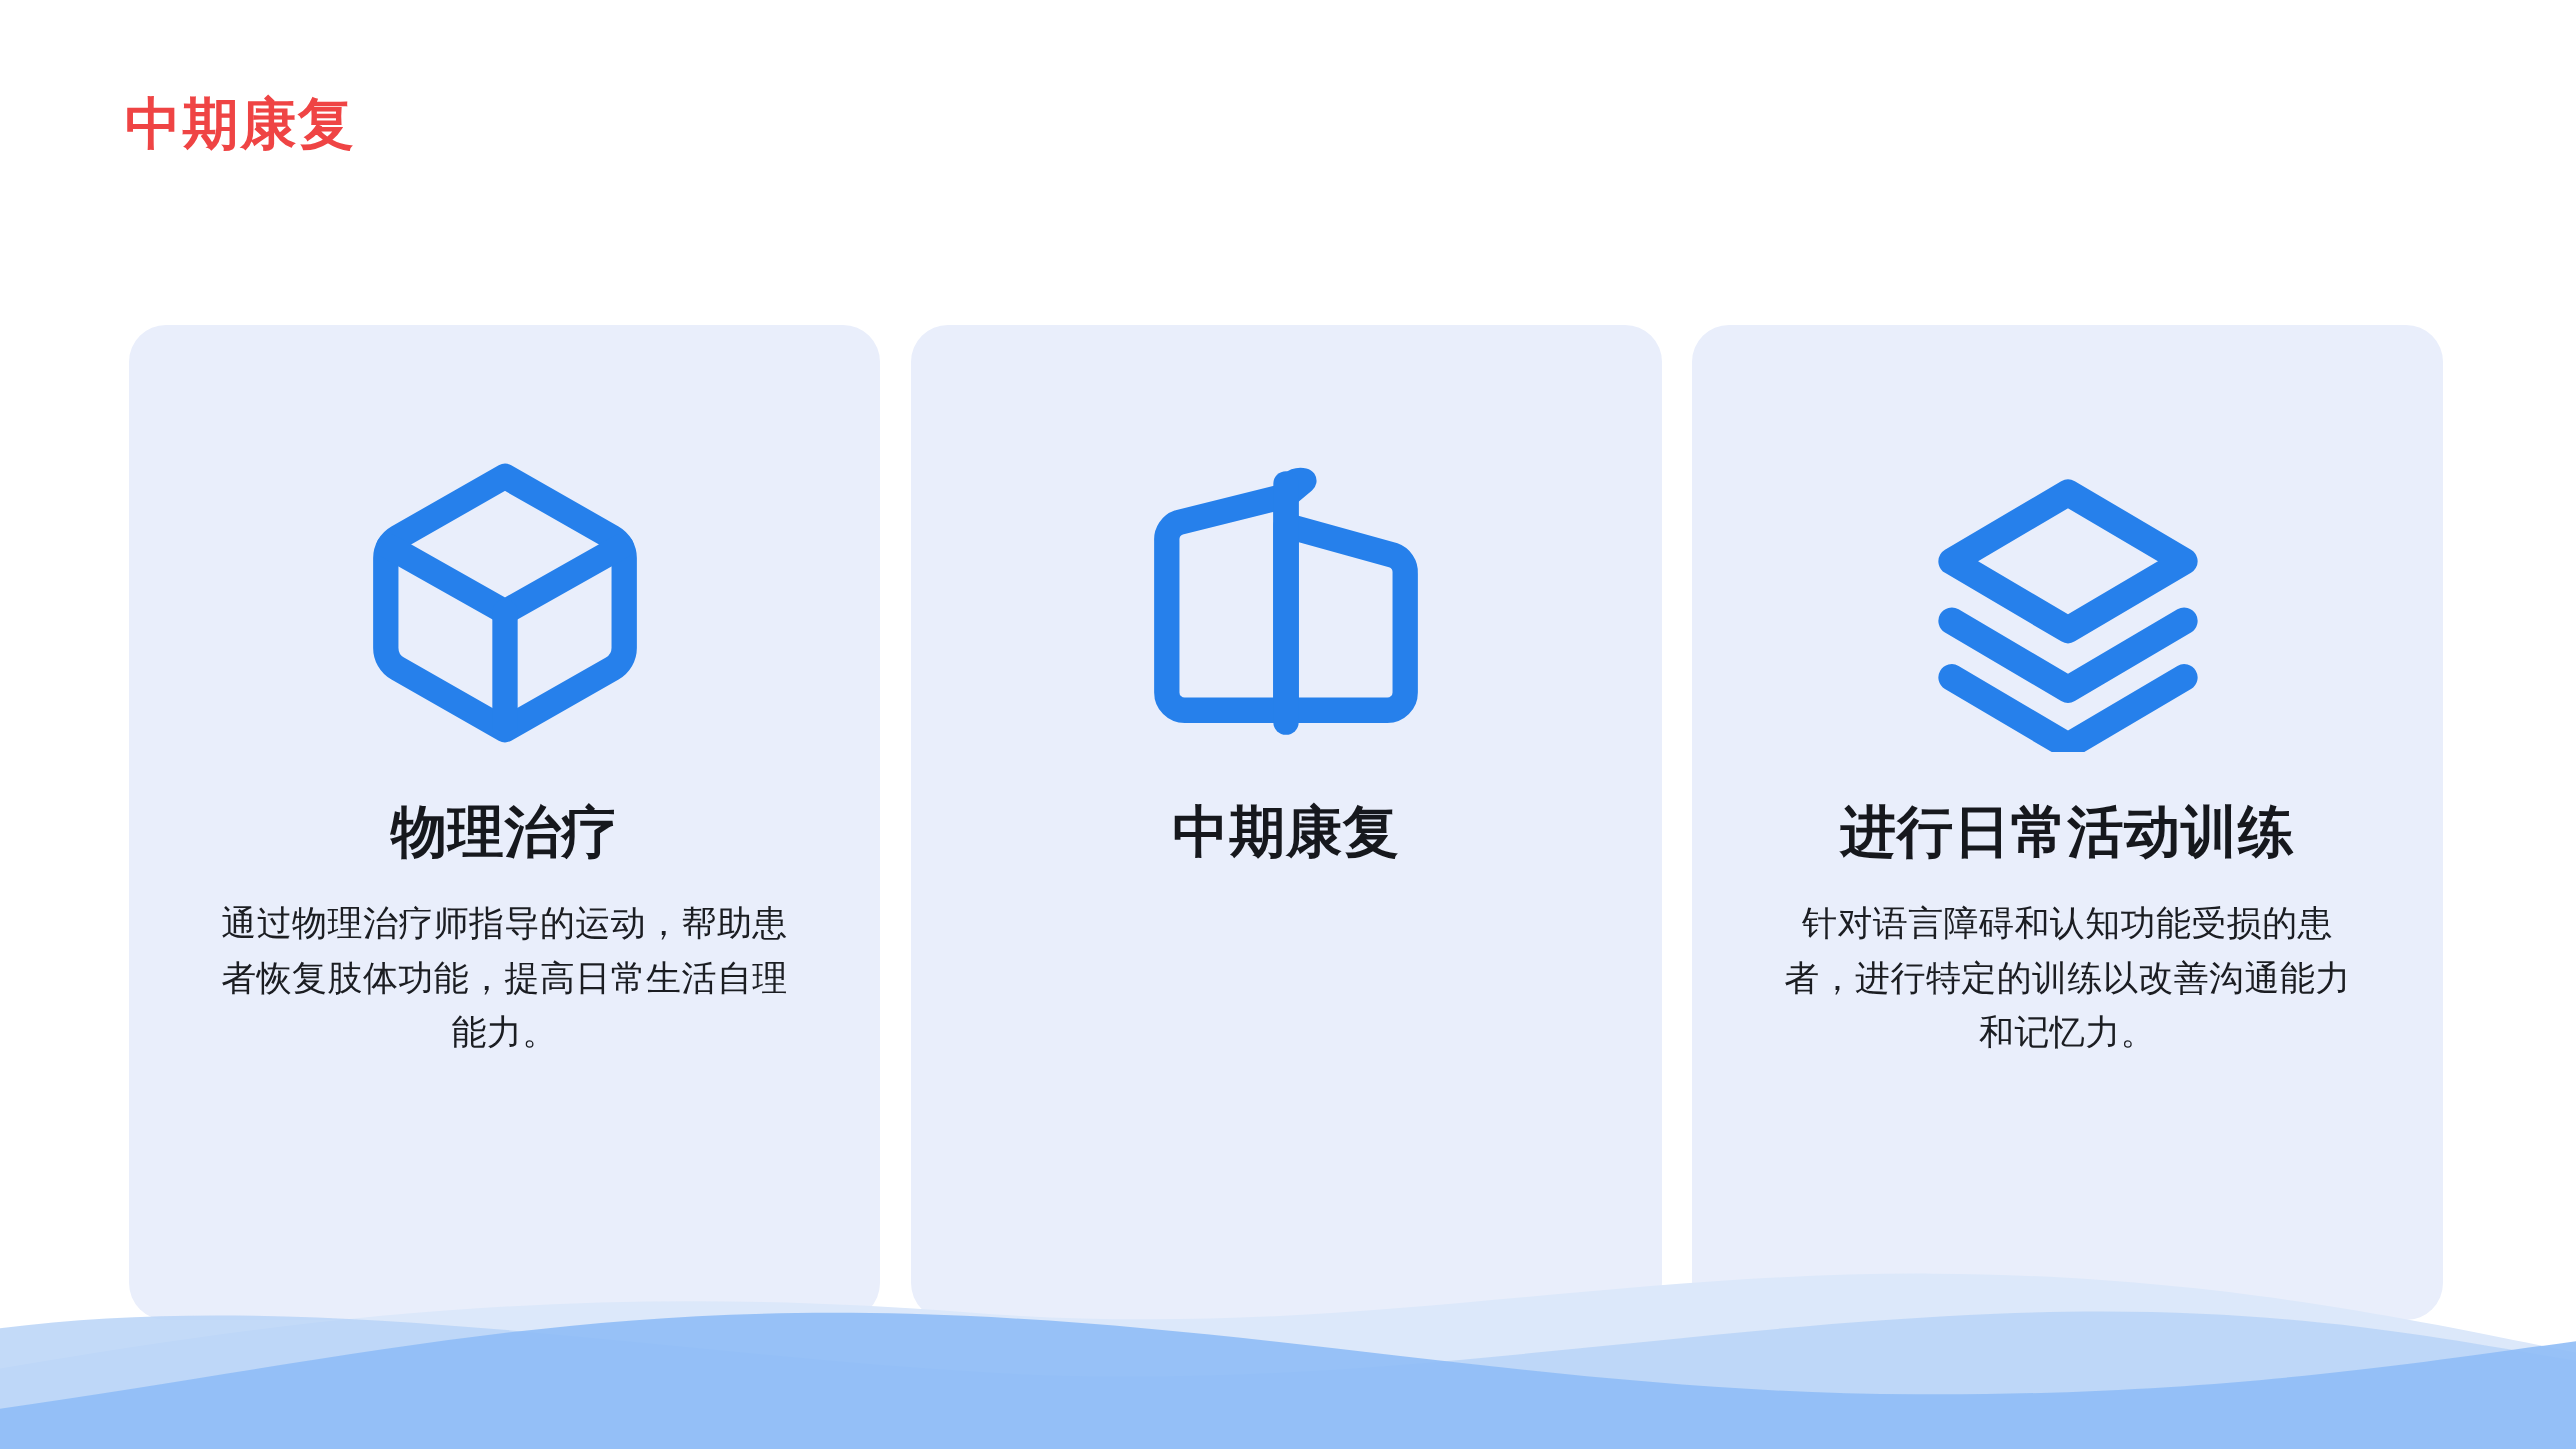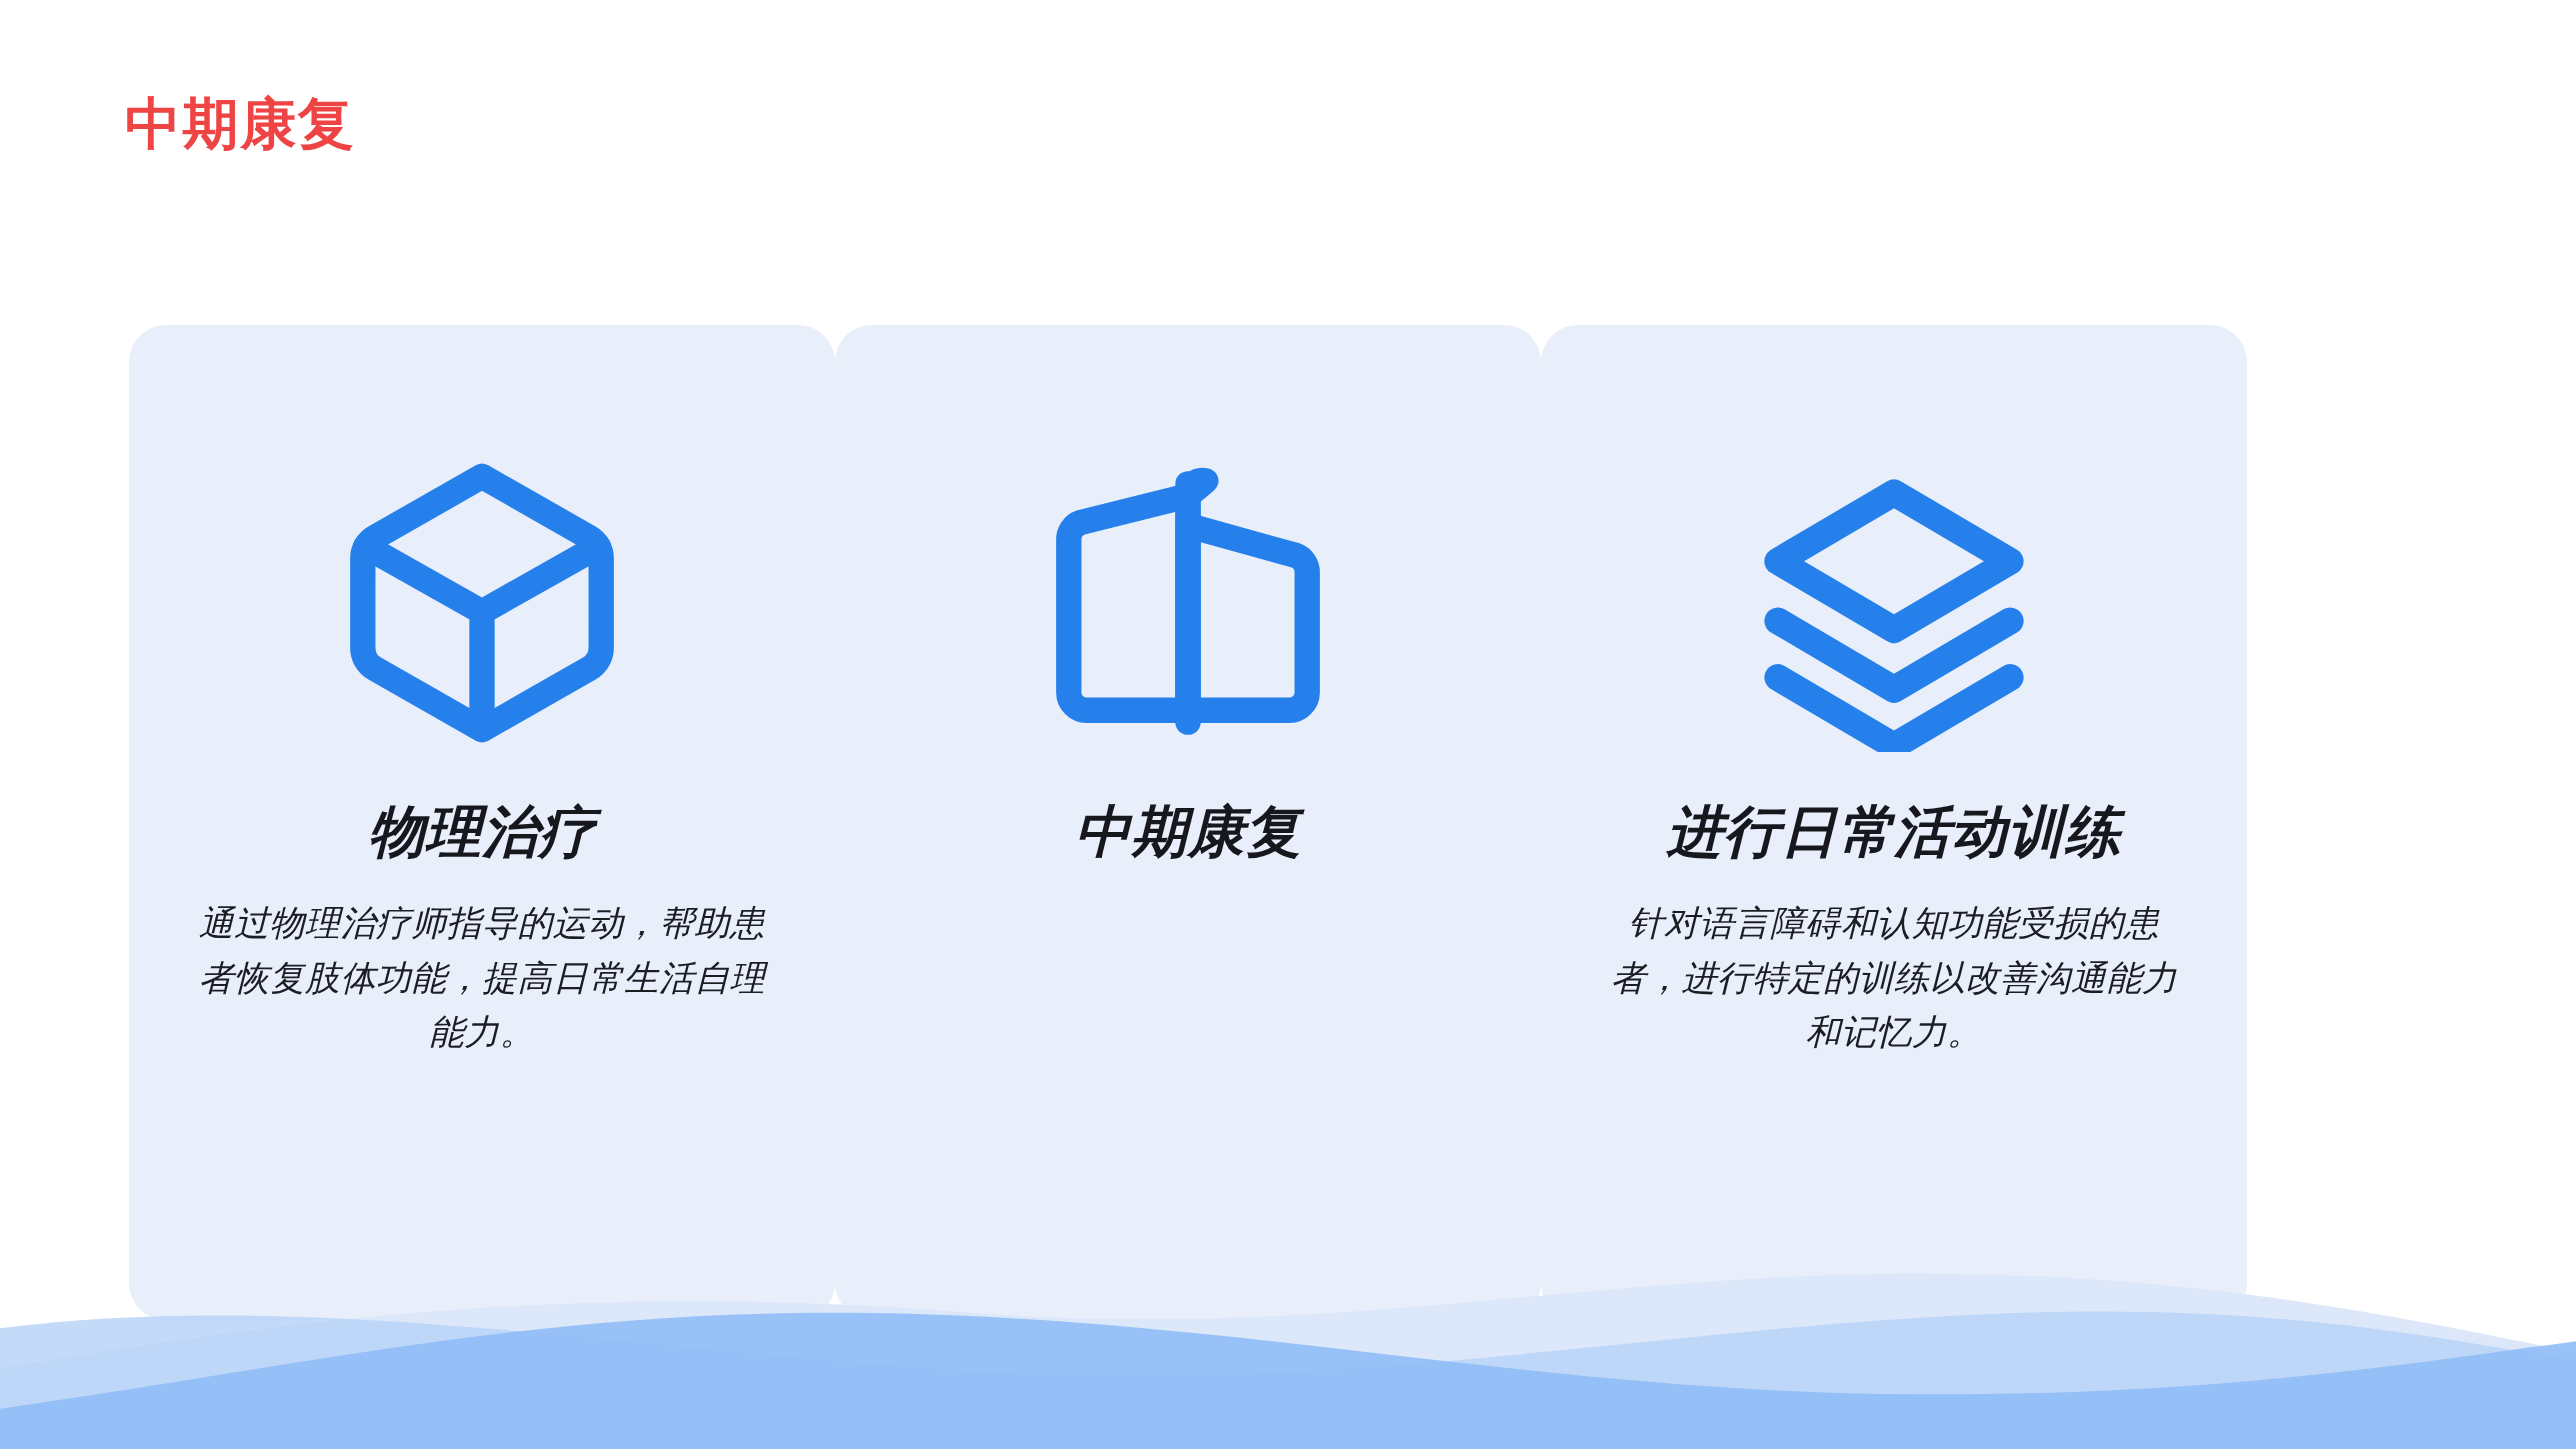--- a/index.html
+++ b/index.html
@@ -33,27 +33,26 @@
     letter-spacing: 1.6px;
     line-height: 1.1;
     white-space: nowrap;
   }
 
   
   .cards-row {
     position: absolute;
     left: 129px;
     top: 325px;
-    width: 2118px;
+    width: 2314px;
     height: 995px;
     display: flex;
     flex-direction: row;
     justify-content: space-between;
     align-items: stretch;
-    font-style: italic;
   }
 
   .card {
     width: 751px;
     background: #e9eefb;
     border-radius: 37px;
     display: flex;
     flex-direction: column;
     align-items: center;
     box-sizing: border-box;

